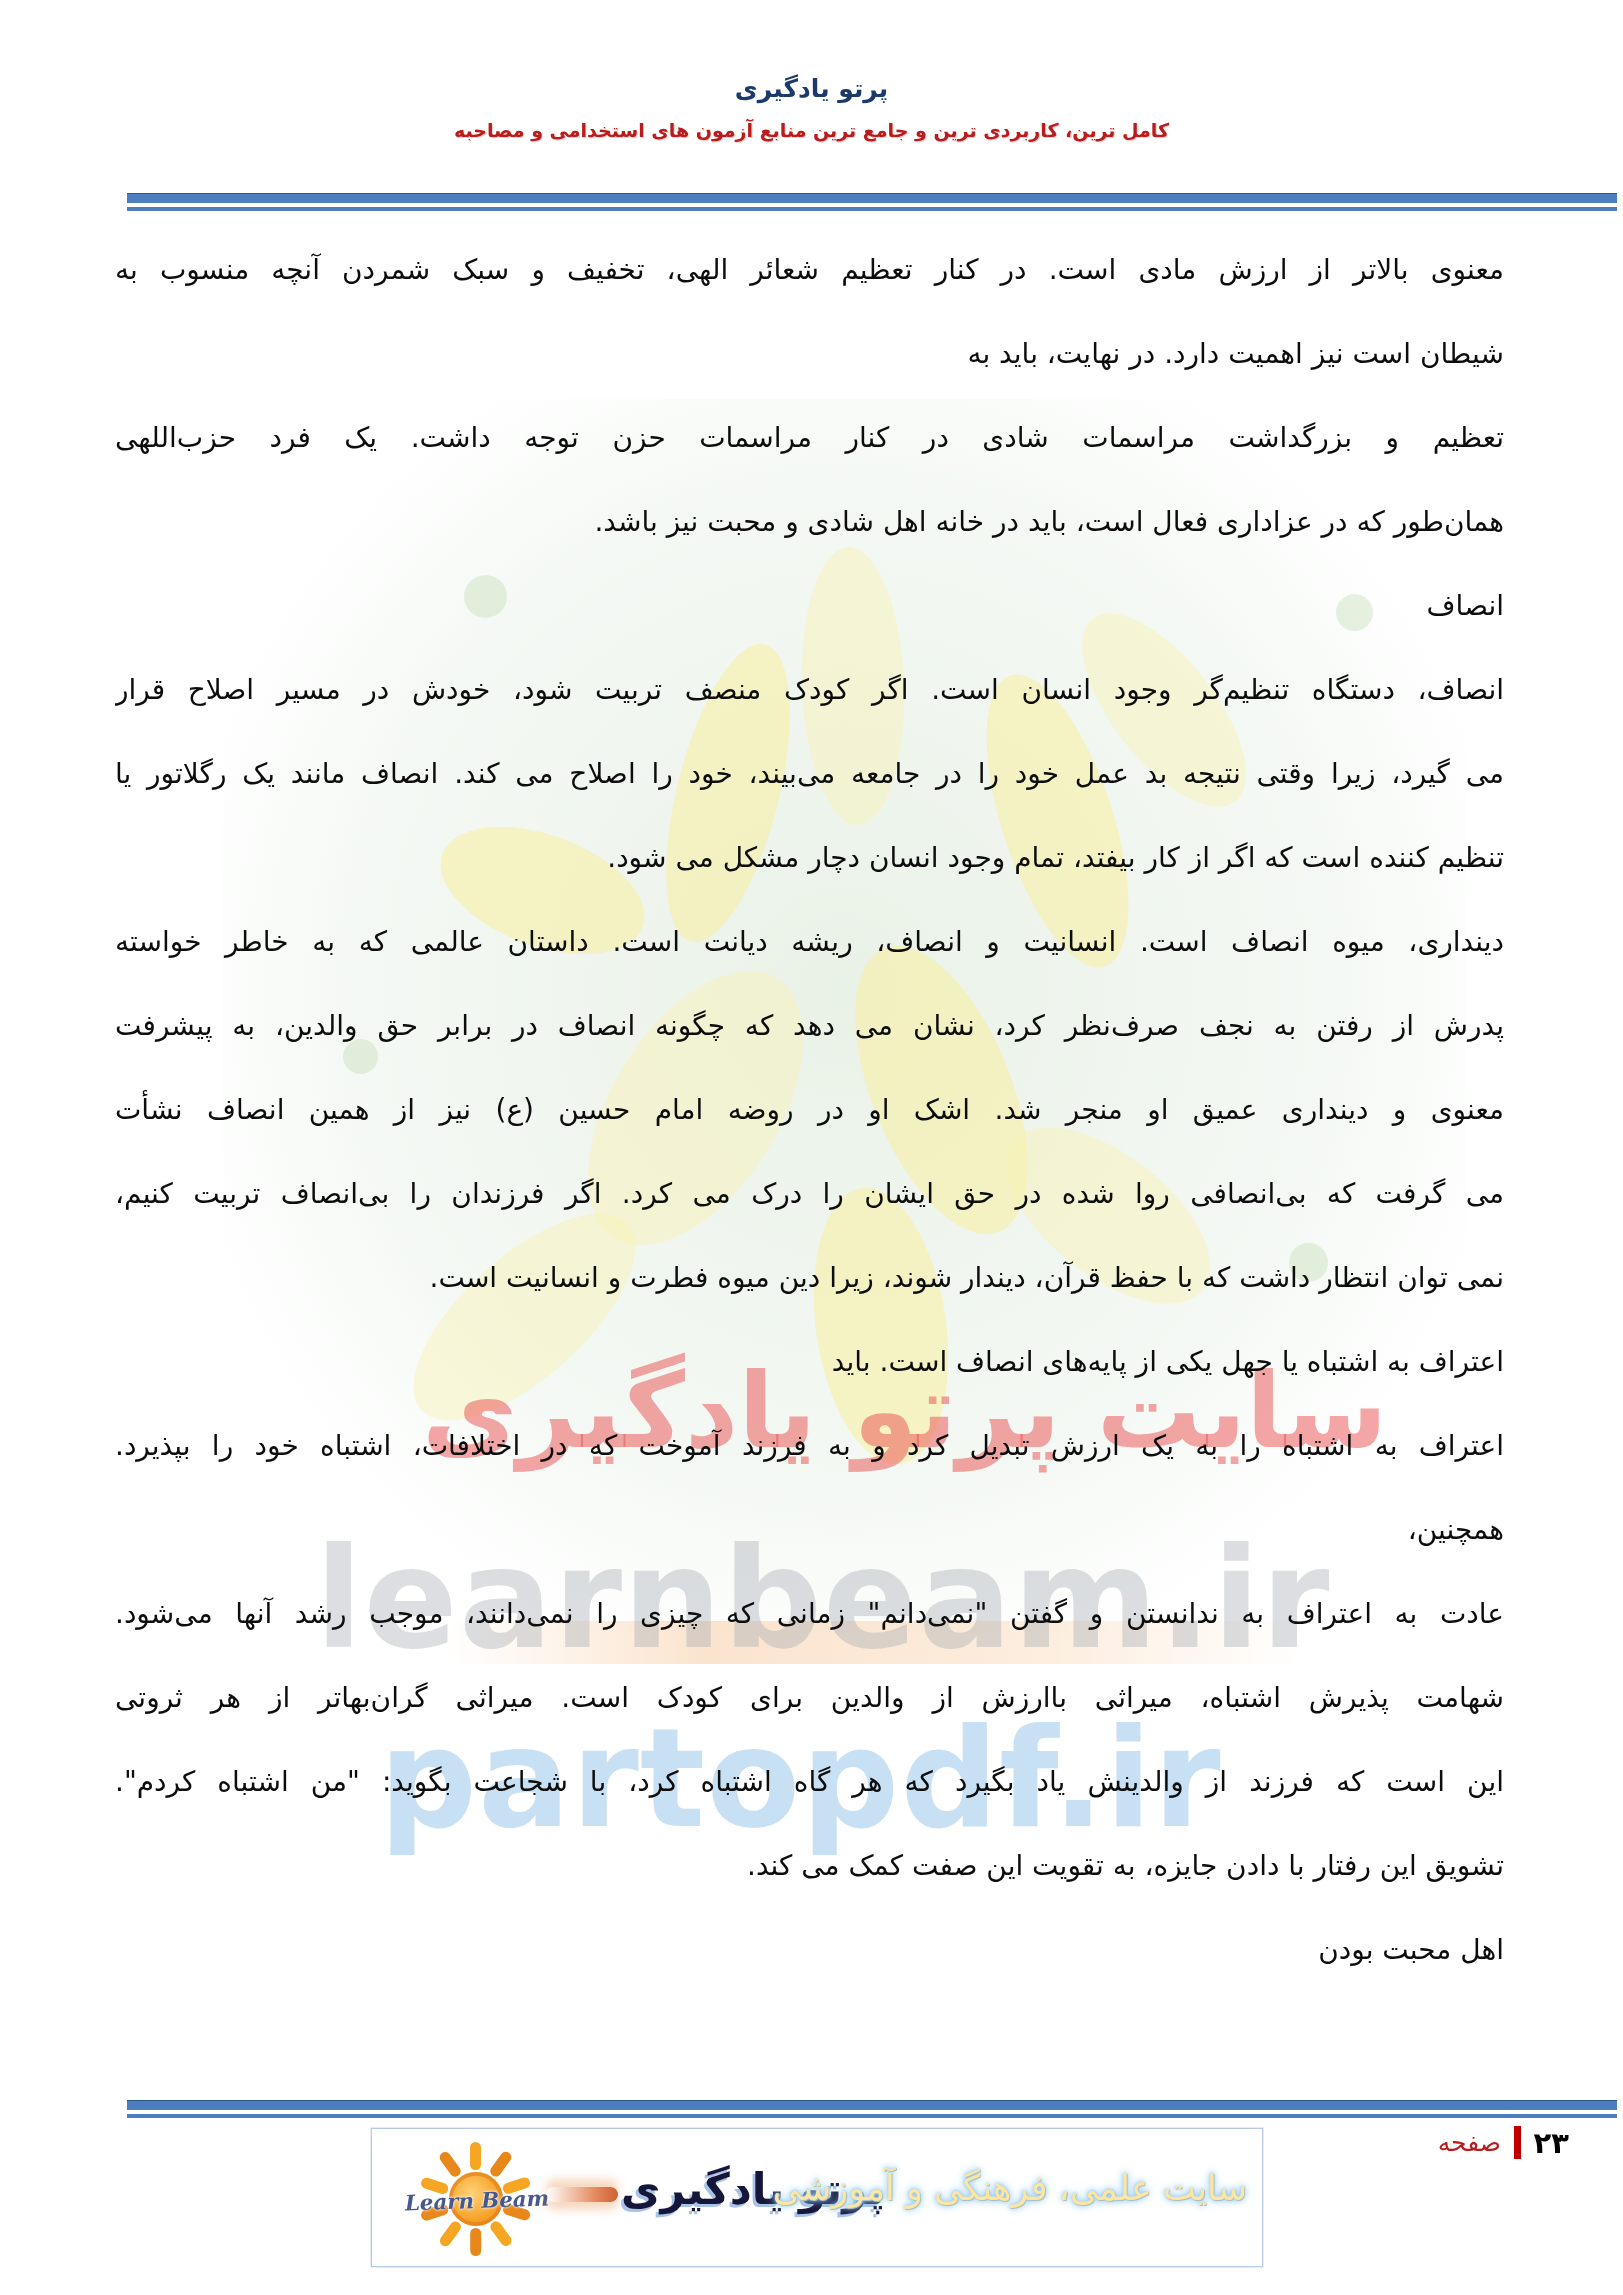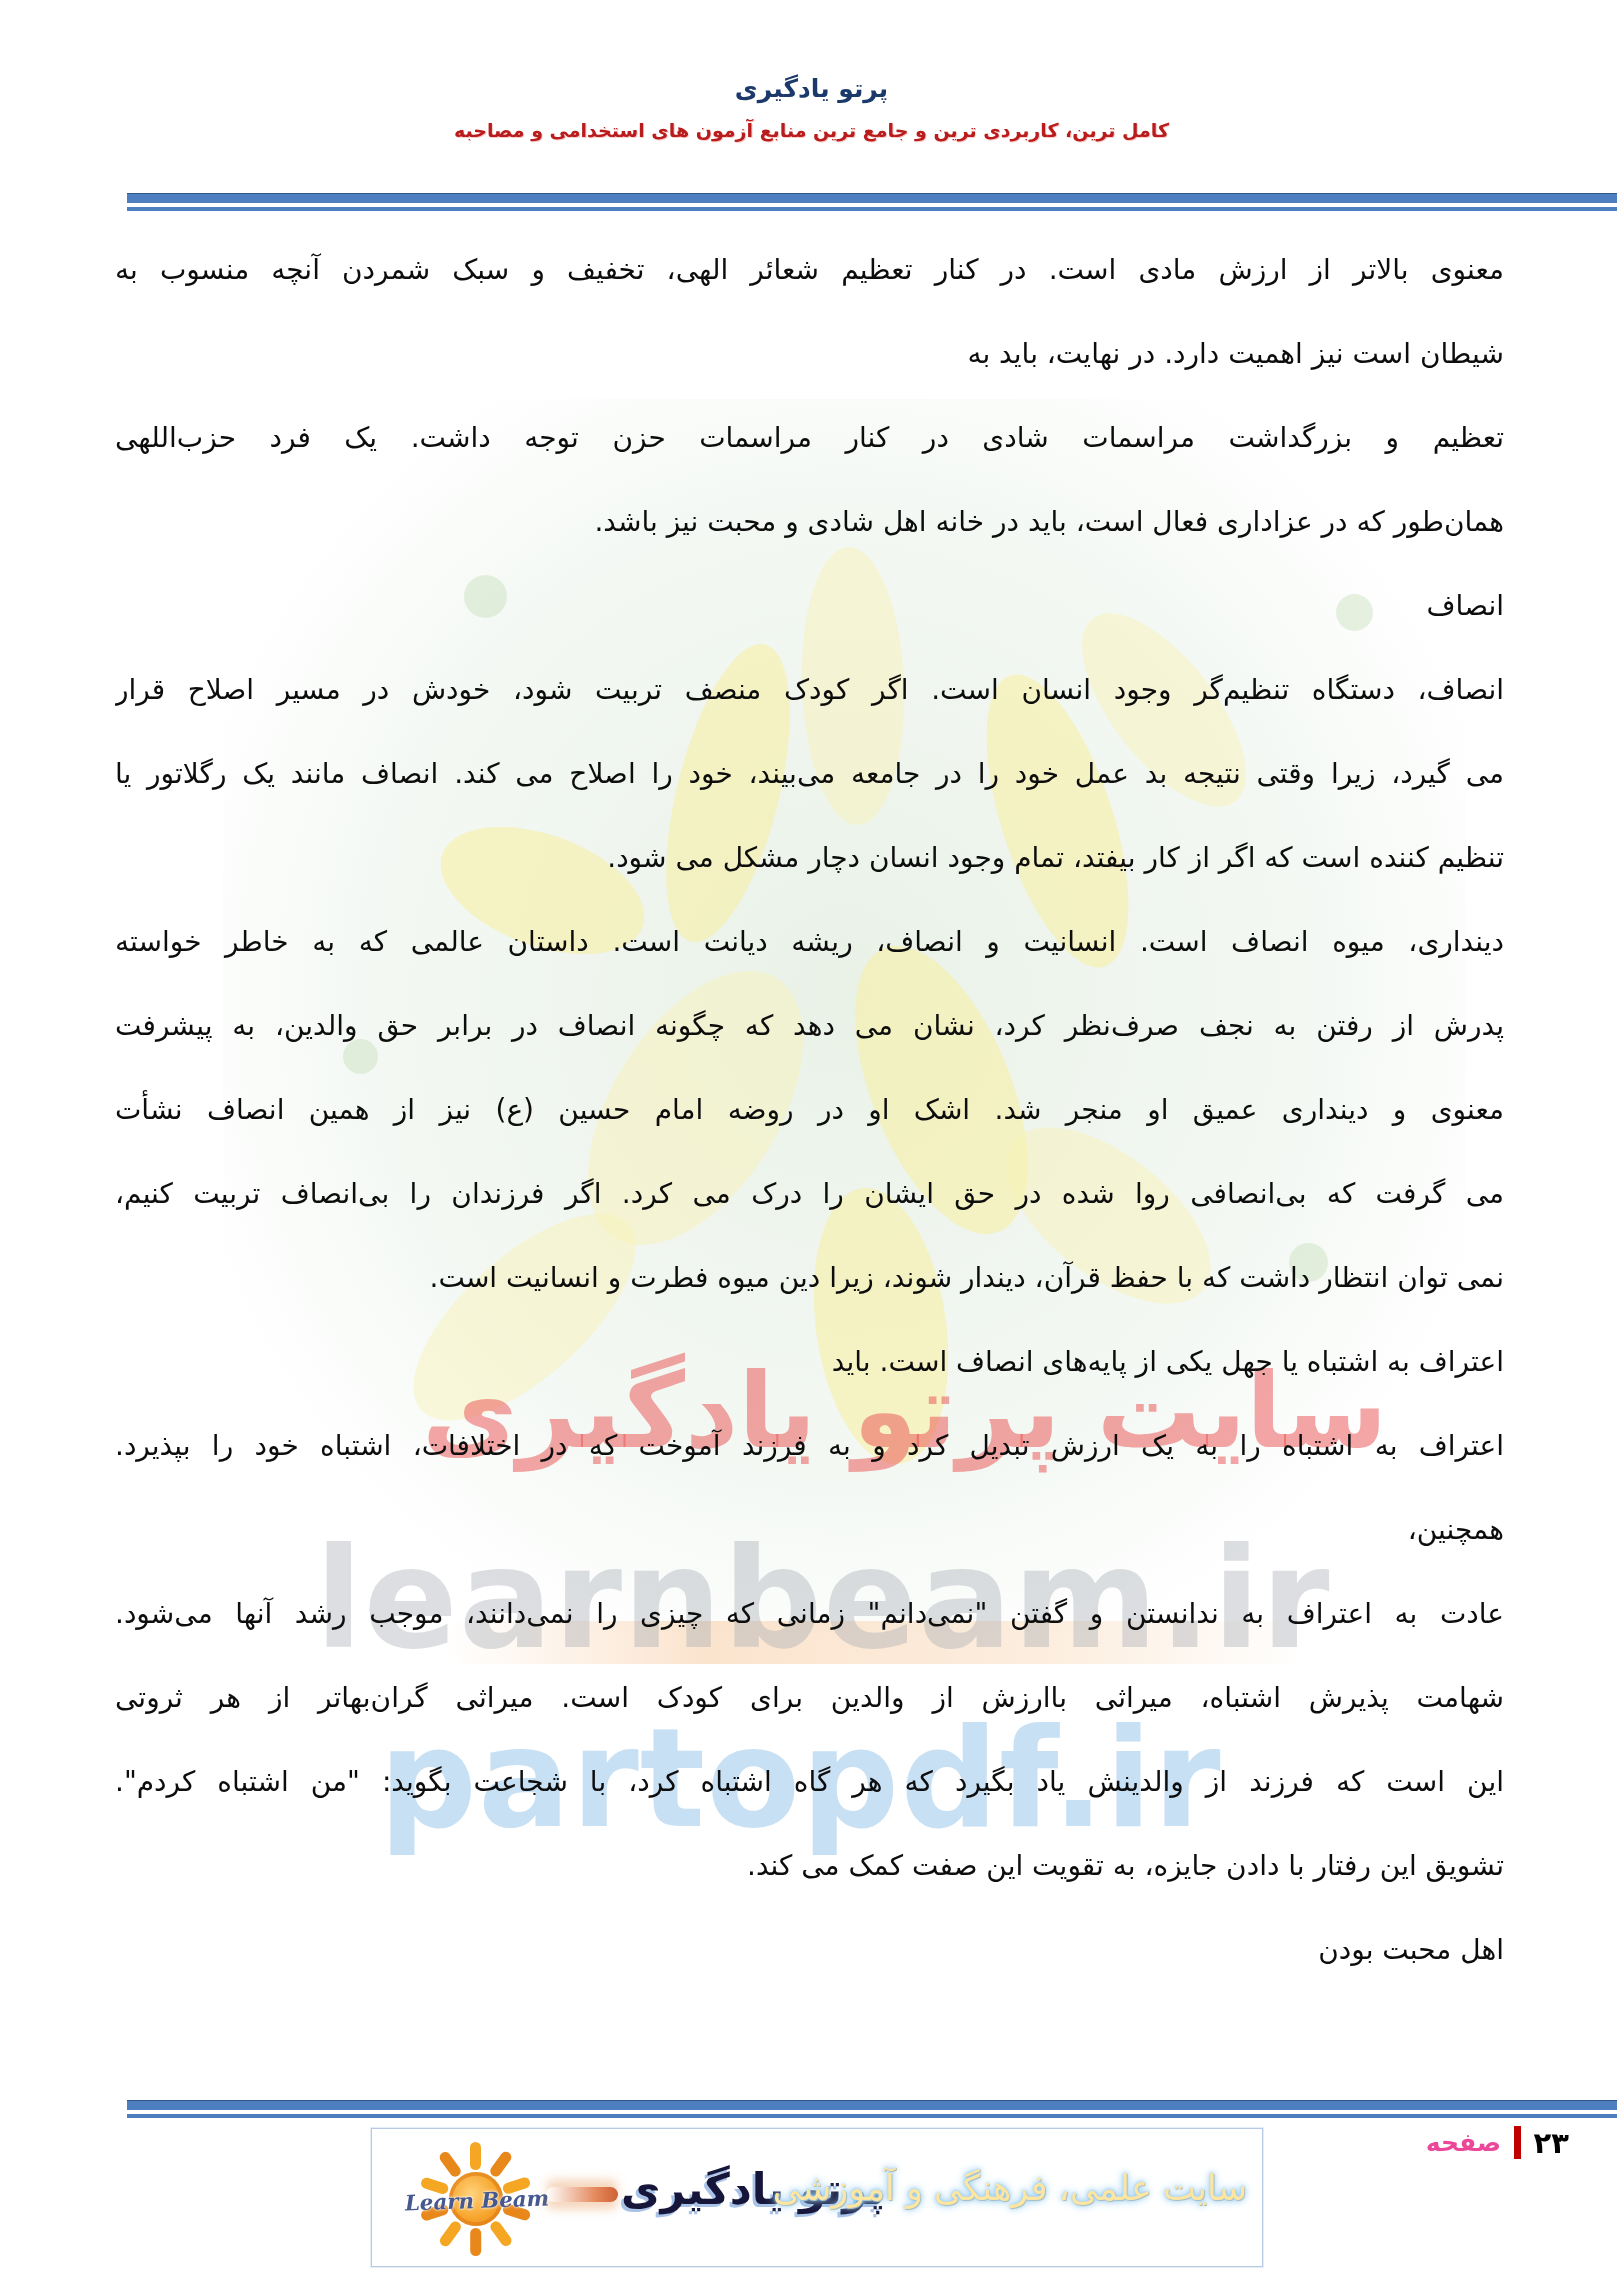--- a/index.html
+++ b/index.html
@@ -38,21 +38,21 @@
   .rule .gap{height:3.7px;}
   .rule .thin{height:3.7px;background:#4d7ebf;}
 
   
   .body-text{position:absolute;top:228px;left:115px;right:119px;direction:rtl;z-index:2;color:#0d0d0d;}
   .line{height:84px;line-height:84px;font-size:28px;overflow:hidden;text-align:right;}
   .line.full{text-align:justify;text-align-last:justify;}
 
   
   .page-num{position:absolute;top:2124px;right:54px;height:37px;display:flex;align-items:center;gap:13px;z-index:3;}
-  .pn-label{color:#ec4899;font-size:25px;direction:rtl;font-weight:bold;}
+  .pn-label{color:#b91c1c;font-size:25px;direction:rtl;}
   .pn-bar{width:6.5px;height:33px;background:#c00000;}
   .pn-num{color:#000;font-size:29px;font-weight:bold;}
 
   .banner{position:absolute;left:371px;top:2128px;width:892px;height:139px;box-sizing:border-box;
     background:#ffffff;border:1.9px solid #b7c9e4;box-shadow:0 0 0 0.9px #e3ecf4;z-index:3;}
   .sun{position:absolute;left:45px;top:11px;width:117px;height:117px;}
   .ray{position:absolute;left:53px;top:1.9px;width:11px;height:28px;border-radius:5.6px;background:#f5a623;transform-origin:5.6px 57px;}
   .ray.alt{background:#e8871a;}
   .sun-core{position:absolute;left:32px;top:32px;width:54px;height:54px;border-radius:50%;
     background:radial-gradient(circle at 42% 40%, #ffd27c 0%, #f7a52c 55%, #e8861a 100%);

